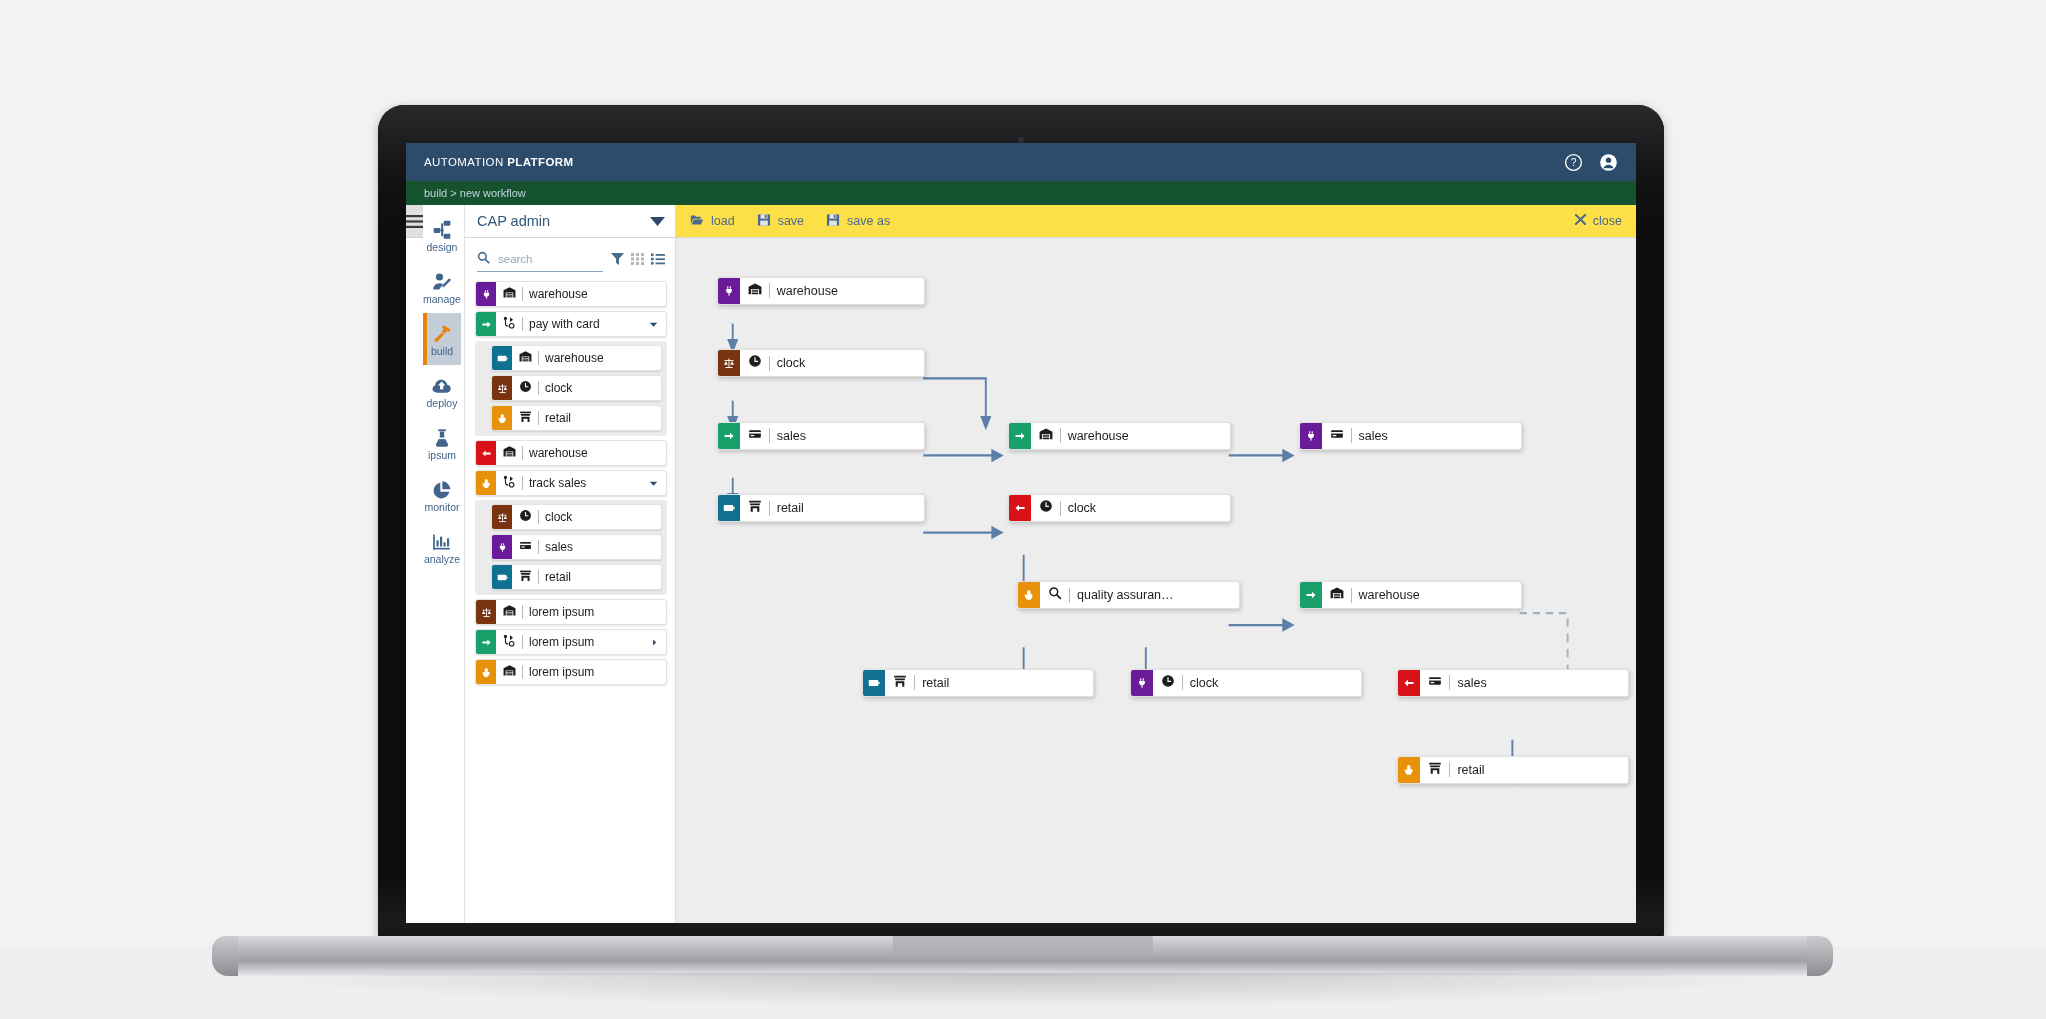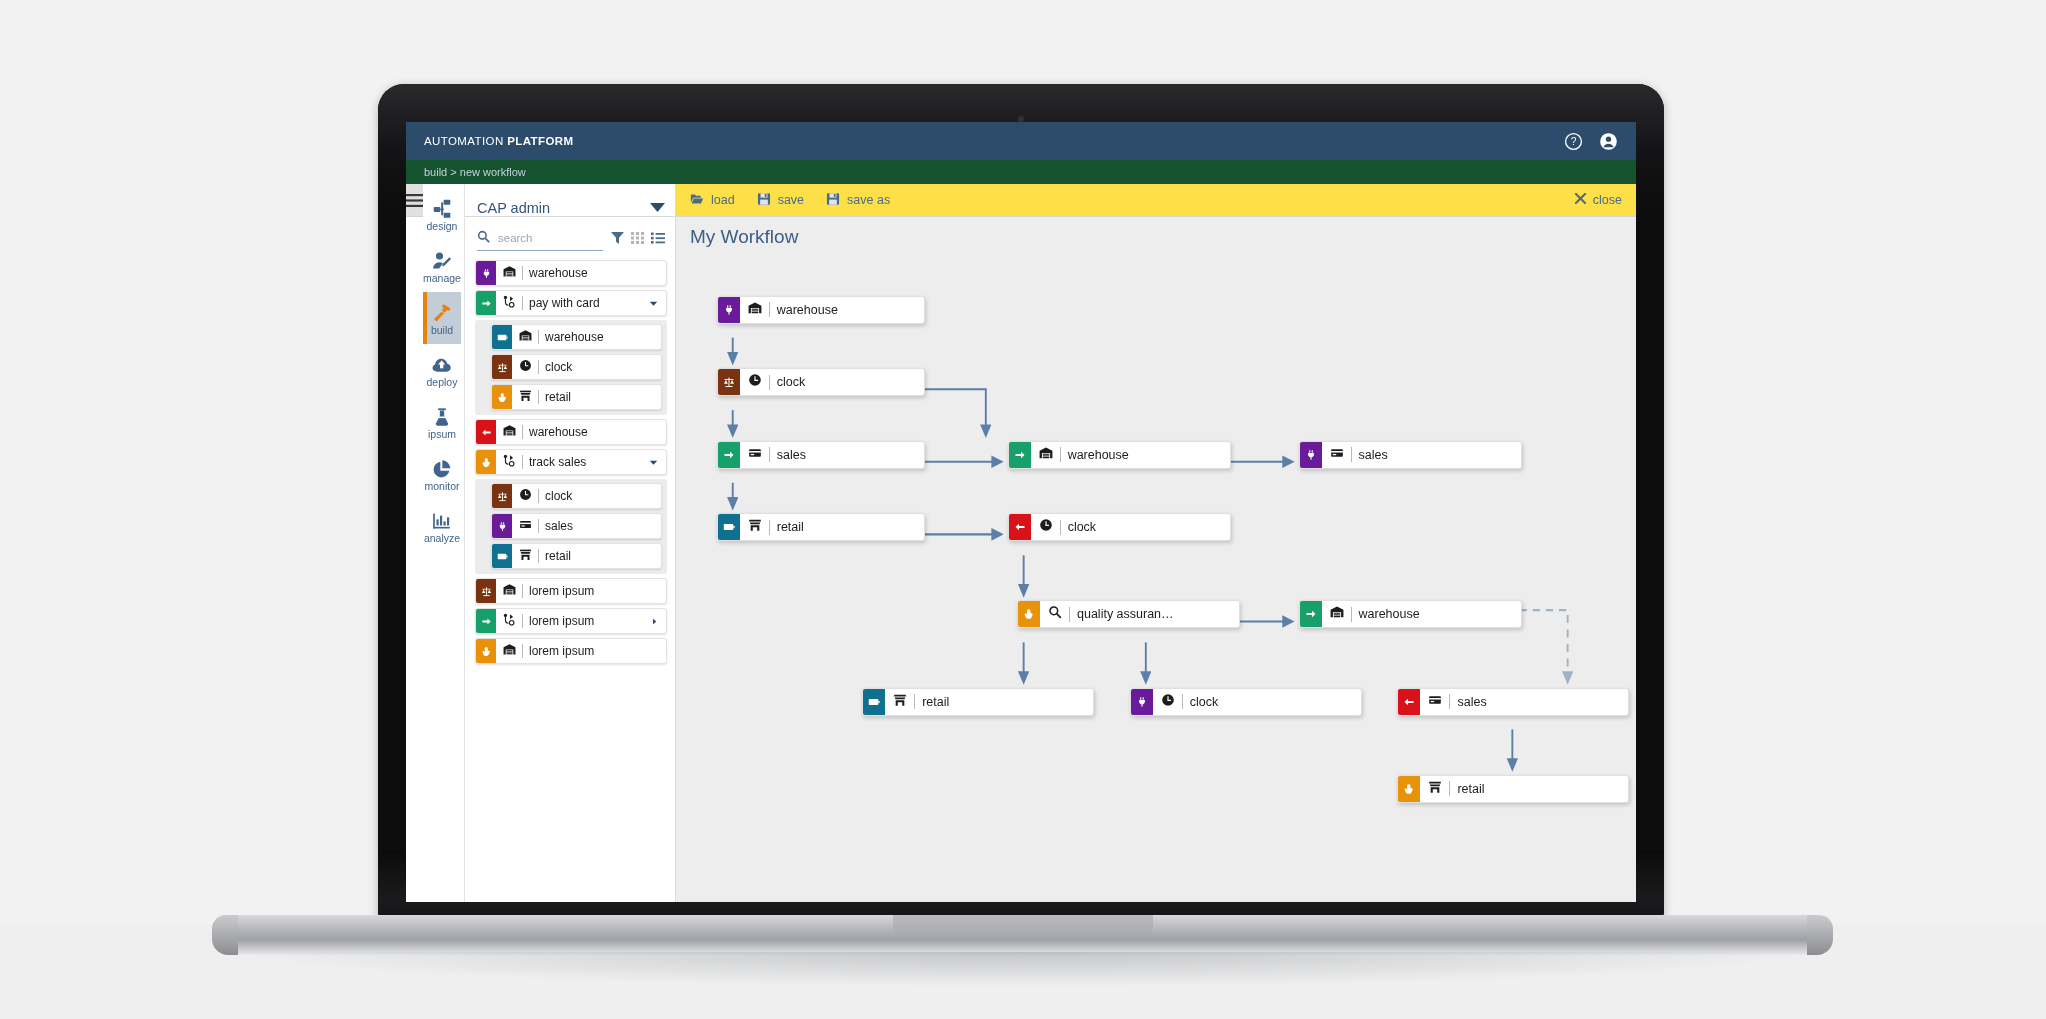--- a/index.html
+++ b/index.html
@@ -3,21 +3,21 @@
 <meta charset="utf-8">
 <style>
   html,body{margin:0;padding:0;}
   body{
     width:2046px;height:1019px;overflow:hidden;
     background:#f2f2f2;
     font-family:"Liberation Sans",sans-serif;
     position:relative;
   }
   
-  #scene{position:absolute;inset:0;background:#f2f2f2;}
+  #scene{position:absolute;inset:0;background:#f2f2f2;margin-top:21px;}
   #backdrop-bottom{position:absolute;left:0;top:925px;width:2046px;height:94px;background:#efefef;}
   #laptop-lid{
     position:absolute;left:378px;top:84px;width:1286px;height:836px;
     background:#0d0d0d;border-radius:26px 26px 8px 8px;
     box-shadow:0 2px 10px rgba(0,0,0,.25);
   }
   #lid-sheen{position:absolute;left:0;top:0;width:100%;height:120px;border-radius:26px 26px 0 0;
     background:linear-gradient(180deg,#2b2b2e 0%,#141416 55%,#0d0d0d 100%);opacity:.95;}
   #lid-bottom-sheen{position:absolute;left:0;bottom:0;width:100%;height:70px;border-radius:0 0 8px 8px;
     background:linear-gradient(180deg,#0b0b0b 0%,#1b1b1d 70%,#141416 100%);}
@@ -62,21 +62,21 @@
   .rail-item{height:52px;display:flex;flex-direction:column;align-items:center;justify-content:center;
              position:relative;gap:2px;cursor:pointer;}
   .rail-item .lbl{font-size:10.5px;color:#41648c;line-height:1;}
   .rail-item.active{background:#c3cdd7;}
   .rail-item.active:before{content:"";position:absolute;left:0;top:0;bottom:0;width:4px;background:#e8820c;}
   .rail-ico{height:22px;display:flex;align-items:flex-end;}
 
   
   .catalog{width:210px;flex:0 0 210px;background:#fff;border-right:1px solid #dcdcdc;
            display:flex;flex-direction:column;}
-  .cat-head{height:32px;border-bottom:1px solid #d9d9d9;display:flex;align-items:flex-end;
+  .cat-head{height:32px;border-bottom:1px solid #d9d9d9;display:flex;align-items:center;
             padding:0 10px 0 12px;justify-content:space-between;background:#fff;}
   .cat-head .t{font-size:14.5px;color:#33557a;}
   .searchrow{padding:12px 10px 0 12px;display:flex;align-items:center;gap:8px;}
   .searchbox{flex:1;display:flex;align-items:center;gap:6px;border-bottom:1px solid #8ba3bd;
              padding-bottom:3px;}
   .searchbox input{border:0;outline:0;font-size:11.5px;color:#6c7a87;width:100%;
                    font-family:"Liberation Sans",sans-serif;background:transparent;}
   .searchbox input::placeholder{color:#9aa5b1;}
   .viewicons{display:flex;align-items:center;gap:7px;padding-bottom:2px;}
 
@@ -586,23 +586,20 @@
           <div class="tb-btn">
             <span>
               <svg width="11" height="11" viewBox="0 0 12 12">
                   <path d="M1 1l10 10M11 1L1 11" stroke="#4a6b8c" stroke-width="2.3" stroke-linecap="round"></path>
                 </svg>
             </span>
             <span>close</span>
           </div>
         </div>
 
-        <div class="etitle">
-          <span class="tx">My Workflow</span>
-        </div>
 
         <div class="canvas" id="canvas">
           <svg class="links" viewBox="0 0 660 400" preserveAspectRatio="none">
             <defs>
               <marker id="ah" markerWidth="7" markerHeight="7" refX="3.2" refY="3" orient="auto">
                 <path d="M0 0 L6.5 3 L0 6 z" fill="#5b7fa6"></path>
               </marker>
               <marker id="ahd" markerWidth="7" markerHeight="7" refX="3.2" refY="3" orient="auto">
                 <path d="M0 0 L6.5 3 L0 6 z" fill="#9fb2c6"></path>
               </marker>

